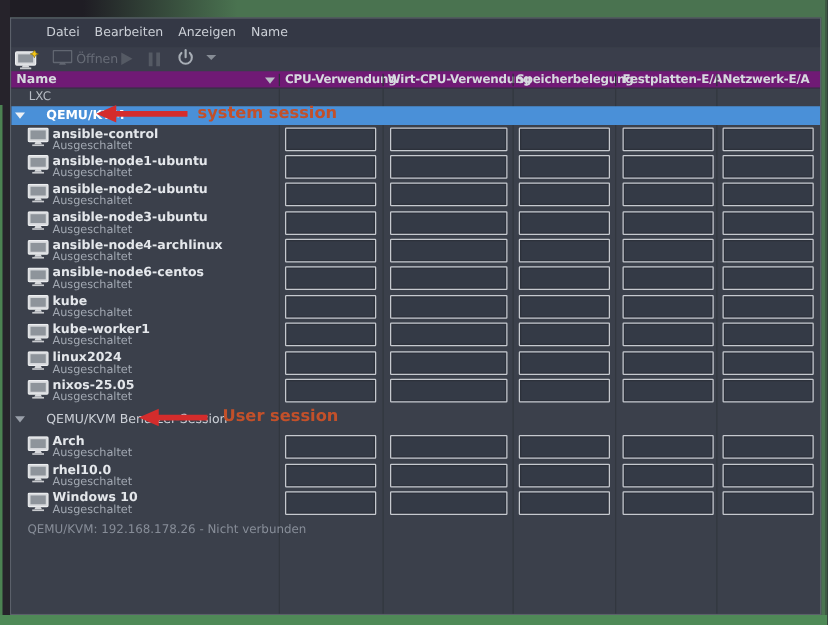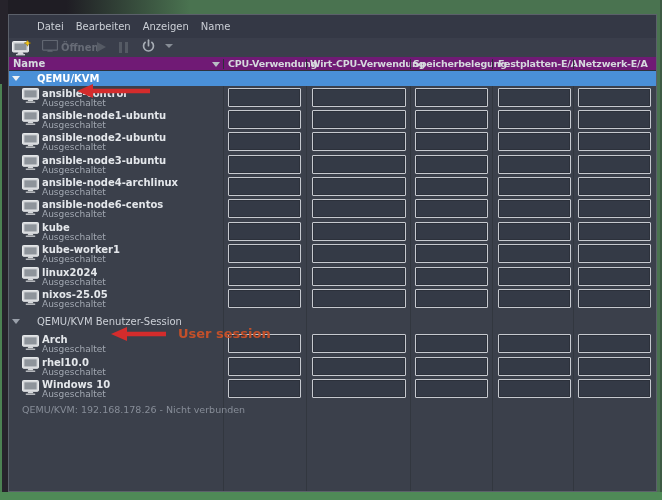--- a/index.html
+++ b/index.html
@@ -13,21 +13,21 @@
   .bottom-strip{position:absolute;left:0;top:492px;width:662px;height:8px;background:#4f8a57;}
   .right-dark{position:absolute;left:660px;top:0;width:2px;height:492px;background:#3e5a44;}
 
   
   .window{position:absolute;left:8px;top:14px;width:649px;height:478px;
     background:#3b404b;border:1px solid #5b606a;}
   .menubar{position:absolute;left:0;top:0;width:100%;height:23px;background:#343845;
     display:flex;align-items:center;padding-left:28px;gap:12px;}
   .menu-item{font-size:10px;color:#ccd0d7;cursor:default;}
   .toolbar{position:absolute;left:0;top:23px;width:100%;height:19px;background:#3a3e4b;}
-  .tb{position:absolute;top:2px;font-weight:bold;}
+  .tb{position:absolute;top:2px;}
   .tb-open-label{font-size:10px;color:#767b85;}
   .play-tri{width:0;height:0;border-top:5.5px solid transparent;border-bottom:5.5px solid transparent;
     border-left:9px solid #555a64;}
   .pause-bars{display:flex;gap:2.5px;}
   .pause-bars i{display:block;width:3px;height:11px;background:#555a64;}
   .caret-down{width:0;height:0;border-left:4px solid transparent;border-right:4px solid transparent;
     border-top:4.5px solid #878d96;}
 
   .header-row{position:absolute;left:0;top:42px;width:100%;height:14px;background:#701a75;
     border-bottom:1px solid #2e323c;}
@@ -137,20 +137,23 @@
     </div>
 
     <div class="body" id="treebody">
       <div id="vseps">
           <div class="vsep" style="left: 213.5px;"></div>
           <div class="vsep" style="left: 297px;"></div>
           <div class="vsep" style="left: 400.5px;"></div>
           <div class="vsep" style="left: 482.5px;"></div>
           <div class="vsep" style="left: 563.5px;"></div>
         </div>
+      <div class="row row-lxc">
+        <span class="lxc-label">LXC</span>
+      </div>
       <div class="row row-conn sys selected">
         <div class="conn-tri"></div>
         <span class="conn-label">QEMU/KVM</span>
       </div>
       <div id="system-vms">
           <div class="row row-vm">
             <span class="vm-icon"><svg width="17" height="16" viewBox="0 0 18 17">
                 <rect x="0.5" y="0.5" width="17" height="11.5" rx="1" fill="#d7d9dc" stroke="#edeff1" stroke-width="1"></rect>
                 <rect x="2.5" y="2.5" width="13" height="7.5" fill="#8e949b"></rect>
                 <path d="M7 12 h4 l1.2 2.2 h-6.4 z" fill="#d7d9dc"></path>
@@ -360,14 +363,15 @@
   <svg class="arrows">
     <g>
       <polygon points="77,91 93,84 93,98" fill="#d42c2c"></polygon>
       <line x1="91" y1="91" x2="150" y2="91" stroke="#d42c2c" stroke-width="4.6"></line>
     </g>
     <g>
       <polygon points="111,334 127,327 127,341" fill="#d42c2c"></polygon>
       <line x1="125" y1="334" x2="166" y2="334" stroke="#d42c2c" stroke-width="4.6"></line>
     </g>
   </svg>
+  <div class="annot" style="left:158px;top:83px;color:#c2502a;">system session</div>
   <div class="annot" style="left:178px;top:326px;color:#c2502a;">User session</div>
 </div>
 
 </body></html>

